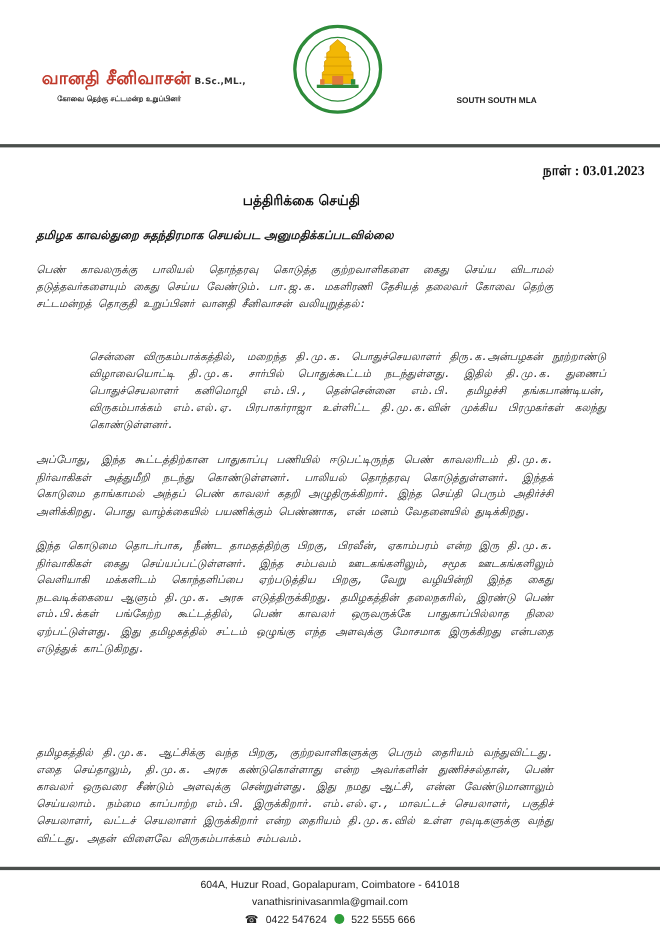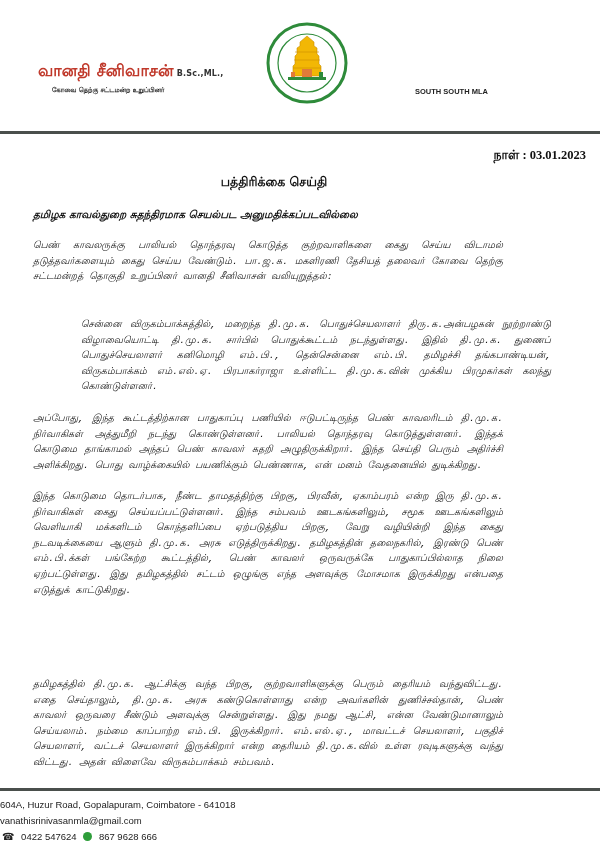--- a/index.html
+++ b/index.html
@@ -16,21 +16,21 @@
   .date { position: absolute; right: 14px; top: 148px; font-family: "Liberation Serif", serif; font-weight: bold; font-size: 12.5px; margin-left: 48px; }
   .title { position: absolute; left: 0; width: 548px; top: 174px; text-align: center; font-family: "DejaVu Sans", sans-serif; font-weight: bold; font-size: 12.5px; }
   .headline { position: absolute; left: 33px; top: 208px; font-family: "DejaVu Sans", sans-serif; font-weight: bold; font-style: italic; font-size: 10.5px; white-space: nowrap; }
   .body { position: absolute; left: 33px; width: 470px; font-family: Liberation Mono, monospace; font-style: italic; font-size: 9.6px; line-height: 15.6px; text-align: justify; }
   .p1 { top: 238px; }
   .p2 { top: 317px; margin-left: 48px; }
   .p3 { top: 411px; }
   .p4 { top: 489px; }
   .p5 { top: 631px; margin-top: 46px; }
   .rule-bottom { position: absolute; left: 0; top: 788px; width: 600px; height: 3px; background: #4a4f4c; }
-  .footer { position: absolute; left: 0; width: 600px; top: 797px; font-family: "Liberation Sans", sans-serif; font-size: 9.5px; color: #222; line-height: 16px; }
+  .footer { position: absolute; left: 0; width: 600px; top: 797px; text-align: center; font-family: "Liberation Sans", sans-serif; font-size: 9.5px; color: #222; line-height: 16px; }
   .footer .phone-row span { margin: 0 2px; }
   .wa { display: inline-block; width: 9px; height: 9px; border-radius: 50%; background: #2e9d3a; vertical-align: -1px; margin-left: 8px; }
   .tel { font-size: 10px; }
 </style>
 </head>
 <body>
 
 <div class="header">
   <div class="name-ta"><span>வானதி சீனிவாசன்</span><span class="deg">B.Sc.,ML.,</span></div>
   <div class="sub-ta">கோவை தெற்கு சட்டமன்ற உறுப்பினர்</div>
@@ -65,15 +65,15 @@
 
 <div class="rule-bottom"></div>
 
 <div class="footer">
   <div>604A, Huzur Road, Gopalapuram, Coimbatore - 641018</div>
   <div>vanathisrinivasanmla@gmail.com</div>
   <div class="phone-row">
     <span class="tel">☎</span>
     <span>0422 547624</span>
     <span class="wa"></span>
-    <span>867 9628 666</span>
+    <span>522 5555 666</span>
   </div>
 </div>
 
 </body></html>

